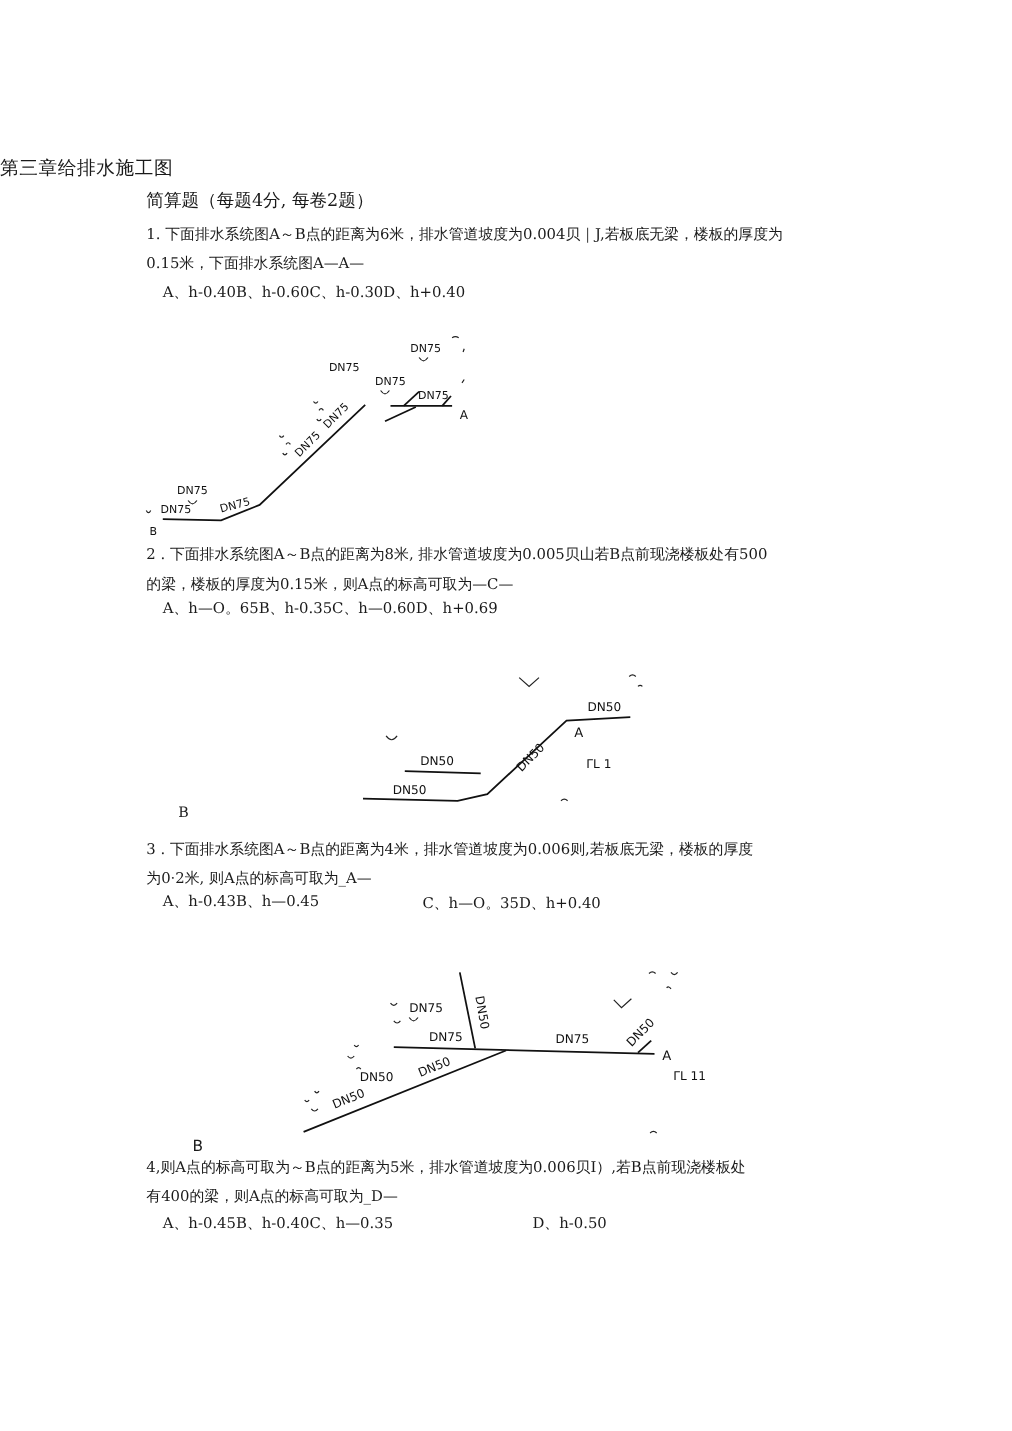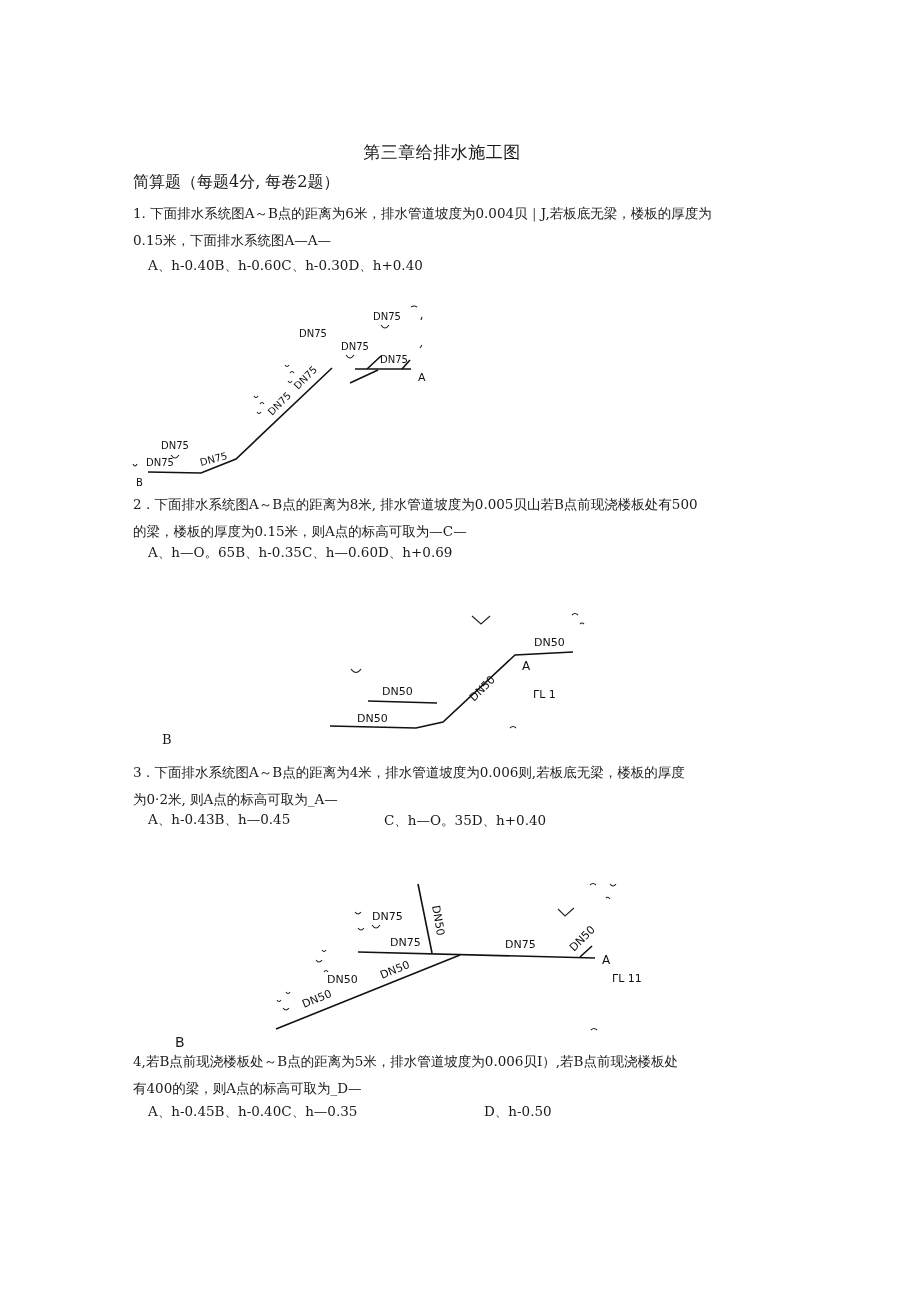--- a/index.html
+++ b/index.html
@@ -1,19 +1,19 @@
 <!DOCTYPE html>
 <html><head>
 <meta charset="utf-8">
 <style>
   html, body { margin: 0; padding: 0; background: #ffffff; }
   body { width: 920px; height: 1301px; position: relative; overflow: hidden;
          font-family: "DejaVu Serif", "Liberation Serif", serif; color: #1a1a1a; }
   .abs { position: absolute; white-space: nowrap; }
-  .title { font-size: 17px; top: 141px; left: 0; width: 820px; text-align: center; letter-spacing: 0.5px; padding-left: 32px; }
+  .title { font-size: 17px; top: 141px; left: 0; width: 820px; letter-spacing: 0.5px; }
   .section { font-size: 16px; top: 172px; left: 133px; }
   .q { font-size: 13.5px; left: 133px; line-height: 26px; }
   .opt { font-size: 13.5px; }
   .blabel { font-size: 13px; }
   .diagram { position: absolute; left: 0; top: 0; }
   .diagram text { font-family: "DejaVu Sans", "Liberation Sans", sans-serif; fill: #111; }
   .pipe { stroke: #111; stroke-width: 1.6; fill: none; }
   .mark { stroke: #222; stroke-width: 1.1; fill: none; }
 </style>
 </head>
@@ -104,17 +104,17 @@
   <path class="mark" d="M355,912 q3,4 6,0 M358,928 q3,4 6,0 M372,925 q4,6 8,0"></path>
   <path class="mark" d="M322,950 q2,3 4,0 M316,960 q3,4 6,0 M324,972 q2,-3 4,0"></path>
   <path class="mark" d="M277,1000 q2,3 4,0 M286,992 q2,3 4,0 M283,1008 q3,4 6,0"></path>
   <path class="mark" d="M558,909 l7,7 l9,-8"></path>
   <path class="mark" d="M590,885 q3,-3 6,0 M610,884 q3,4 6,0 M606,898 q2,-2 4,1"></path>
   <path class="mark" d="M591,1030 q3,-3 6,0"></path>
 </svg>
 <div class="abs" style="top:1034px; left:175px; font-family:'DejaVu Sans','Liberation Sans',sans-serif; font-size:14px;">B</div>
 
 <div>
-  <div class="abs q" style="top:1048px; left:133px;">4,若B点前现浇楼板处～B点的距离为5米，排水管道坡度为0.006贝I）,若B点前现浇楼板处</div>
+  <div class="abs q" style="top:1048px; left:133px;">4,则A点的标高可取为～B点的距离为5米，排水管道坡度为0.006贝I）,若B点前现浇楼板处</div>
   <div class="abs q" style="top:1075px;">有400的梁，则A点的标高可取为_D—</div>
   <div class="abs opt" style="top:1103px; left:148px;">A、h-0.45B、h-0.40C、h—0.35</div>
   <div class="abs opt" style="top:1103px; left:484px;">D、h-0.50</div>
 </div>
 
 </body></html>

